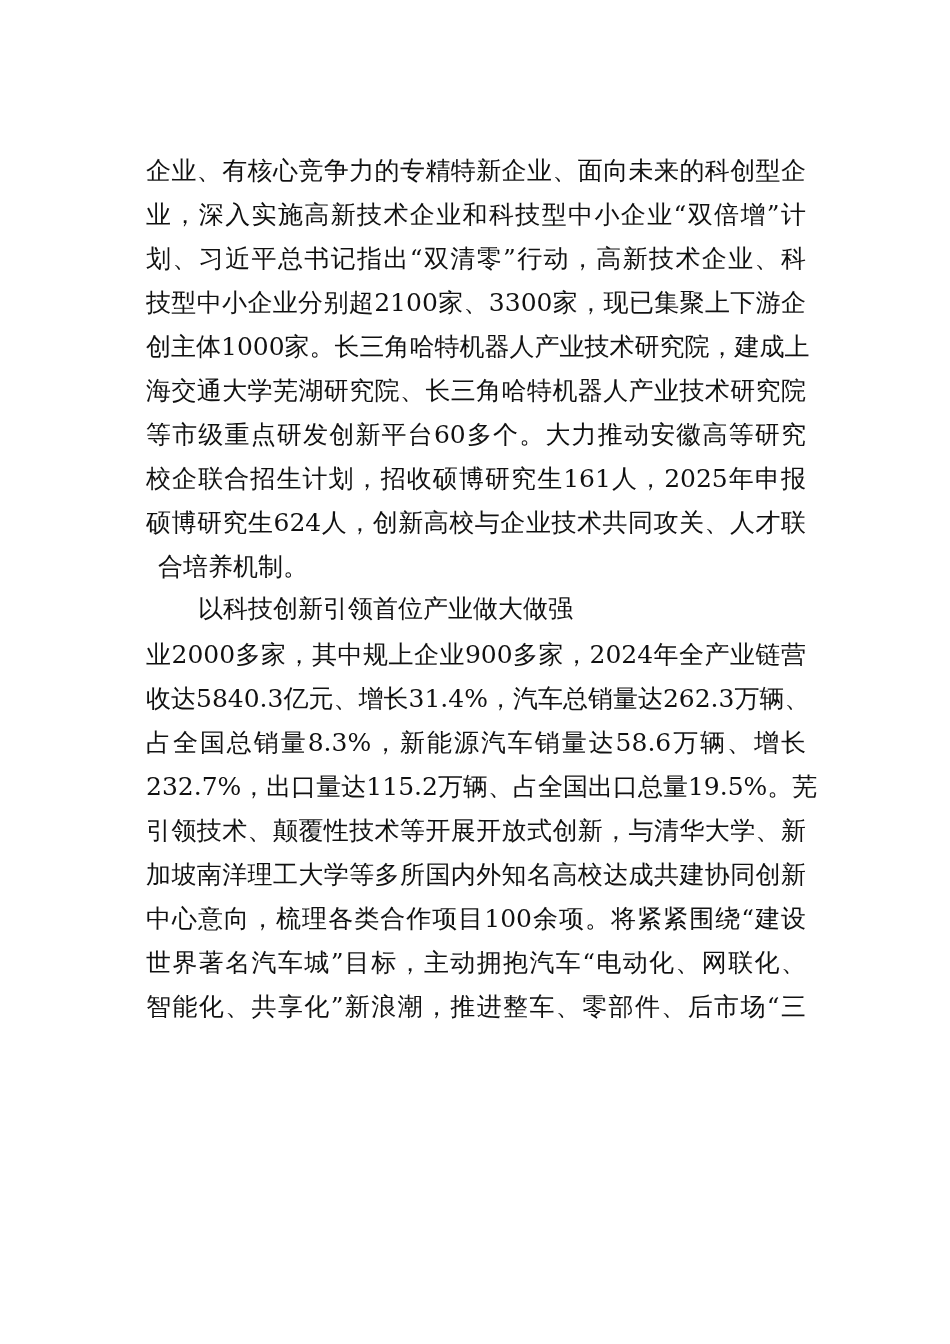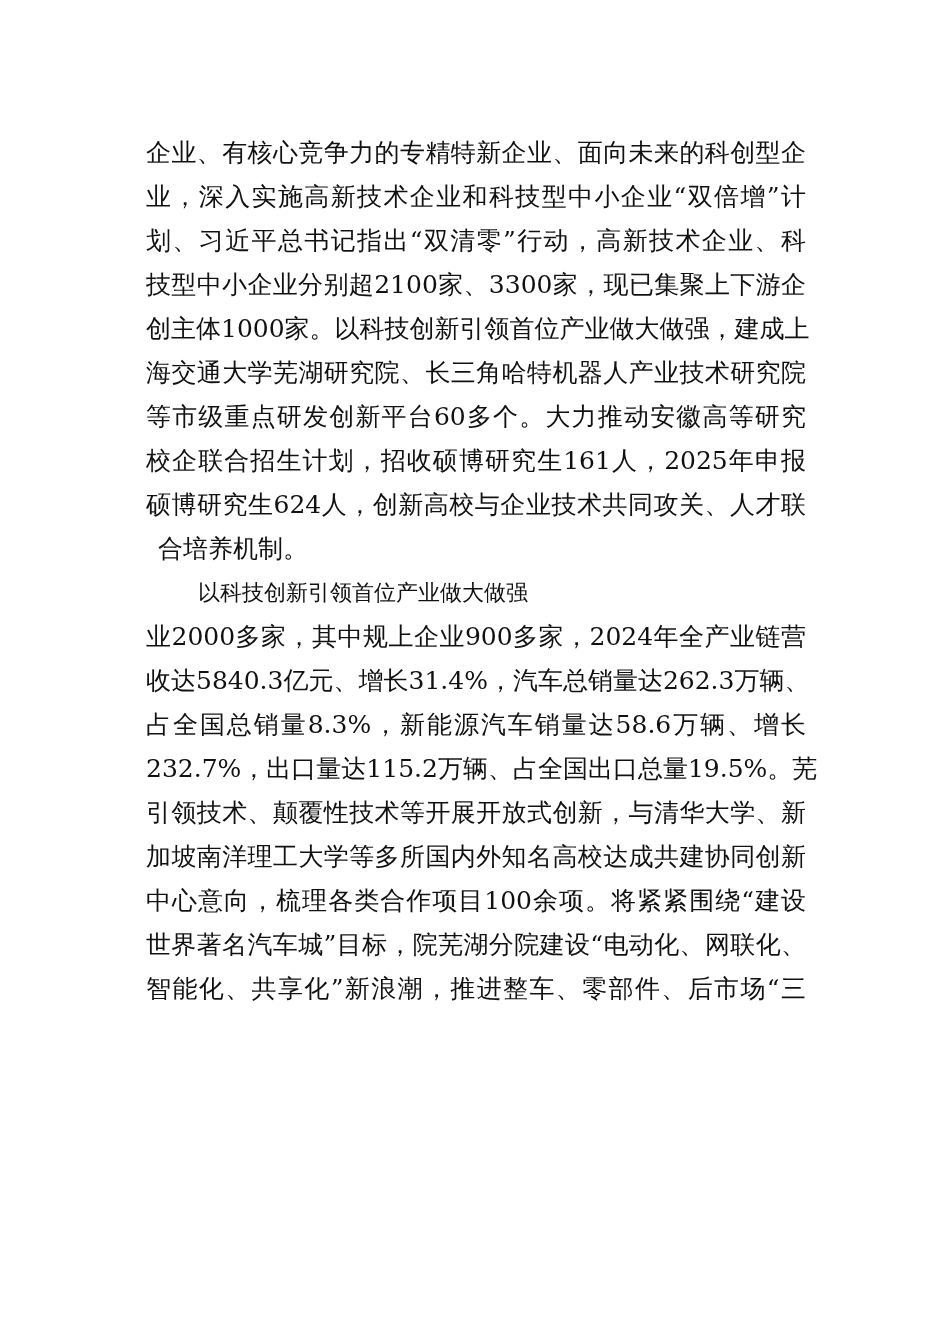--- a/index.html
+++ b/index.html
@@ -1,68 +1,68 @@
 <!DOCTYPE html>
 <html><head>
 <meta charset="utf-8">
 <style>
   html, body { margin: 0; padding: 0; background: #ffffff; }
   body { width: 950px; height: 1344px; position: relative; overflow: hidden; }
   .page { position: absolute; left: 0; top: 0; width: 950px; height: 1344px; background: #fff; }
-  .content { position: absolute; left: 146px; top: 131px; width: 660px; }
+  .content { position: absolute; left: 146px; top: 149px; width: 660px; }
   .line {
     font-family: "DejaVu Serif", "Liberation Serif", serif;
     font-size: 25px;
     line-height: 44px;
     height: 44px;
     color: #111;
     white-space: nowrap;
     text-align: justify;
     text-align-last: justify;
     letter-spacing: 0;
   }
   .line.last { text-align-last: left; margin-left: 12px; }
   .line.indent { padding-left: 52px; }
   .heading {
-    font-family: Liberation Serif, serif;
-    font-size: 22px;
+    font-family: Liberation Mono, monospace;
+    font-size: 25px;
     line-height: 44px;
     height: 44px;
     color: #111;
     padding-left: 52px;
     white-space: nowrap;
   }
 </style>
 </head>
 <body>
 
 <div class="page">
   <div class="content">
 
     <div>
       <div class="line">企业、有核心竞争力的专精特新企业、面向未来的科创型企</div>
       <div class="line">业，深入实施高新技术企业和科技型中小企业“双倍增”计</div>
       <div class="line">划、习近平总书记指出“双清零”行动，高新技术企业、科</div>
       <div class="line">技型中小企业分别超2100家、3300家，现已集聚上下游企</div>
-      <div class="line">创主体1000家。以科技创新引领首位产业做大做强，建成上</div>
+      <div class="line">创主体1000家。长三角哈特机器人产业技术研究院，建成上</div>
       <div class="line">海交通大学芜湖研究院、长三角哈特机器人产业技术研究院</div>
       <div class="line">等市级重点研发创新平台60多个。大力推动安徽高等研究</div>
       <div class="line">校企联合招生计划，招收硕博研究生161人，2025年申报</div>
       <div class="line">硕博研究生624人，创新高校与企业技术共同攻关、人才联</div>
       <div class="line last">合培养机制。</div>
     </div>
 
     <div class="heading">以科技创新引领首位产业做大做强</div>
 
     <div>
       <div class="line">业2000多家，其中规上企业900多家，2024年全产业链营</div>
       <div class="line">收达5840.3亿元、增长31.4%，汽车总销量达262.3万辆、</div>
       <div class="line">占全国总销量8.3%，新能源汽车销量达58.6万辆、增长</div>
       <div class="line">232.7%，出口量达115.2万辆、占全国出口总量19.5%。芜</div>
       <div class="line">引领技术、颠覆性技术等开展开放式创新，与清华大学、新</div>
       <div class="line">加坡南洋理工大学等多所国内外知名高校达成共建协同创新</div>
       <div class="line">中心意向，梳理各类合作项目100余项。将紧紧围绕“建设</div>
-      <div class="line">世界著名汽车城”目标，院芜湖分院建设“电动化、网联化、</div>
+      <div class="line">世界著名汽车城”目标，主动拥抱汽车“电动化、网联化、</div>
       <div class="line">智能化、共享化”新浪潮，推进整车、零部件、后市场“三</div>
     </div>
 
   </div>
 </div>
 
 </body></html>

